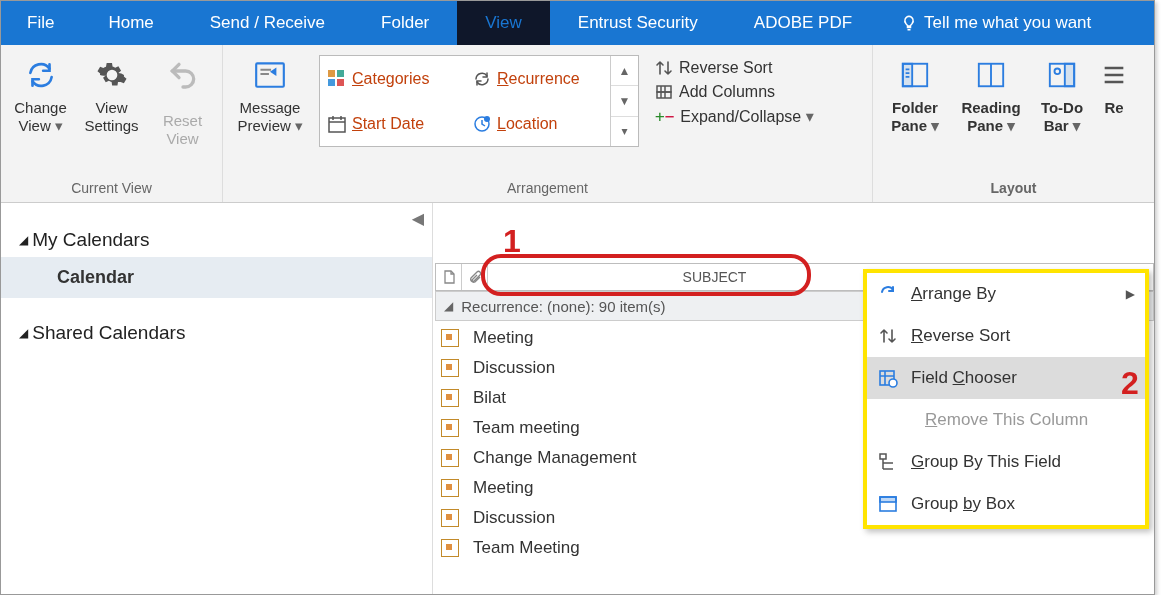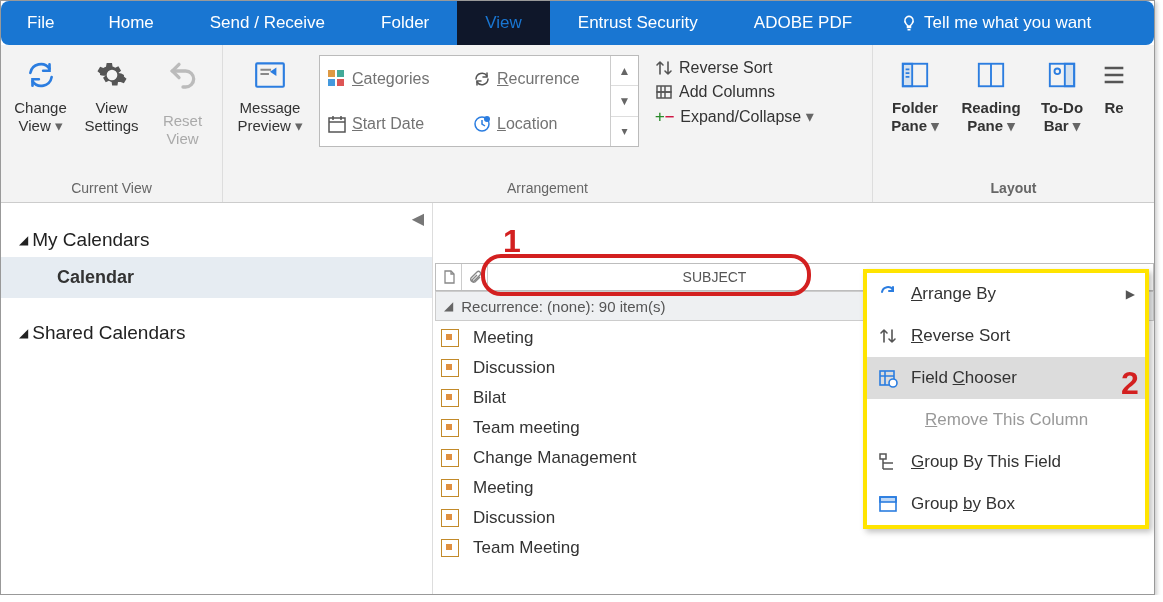--- a/index.html
+++ b/index.html
@@ -21,21 +21,20 @@
   }
   
   .ribbon-tabs {
     display: flex;
     align-items: center;
     height: 44px;
     background: #1976d2;
     color: #fff;
     font-size: 17px;
     overflow: hidden;
-    border-radius: 8px;
   }
   .ribbon-tab {
     padding: 14px 28px;
     height: 100%;
     display: flex;
     align-items: center;
     cursor: pointer;
   }
   .ribbon-tab.file {
     padding: 0 26px;
@@ -111,21 +110,21 @@
     display: flex;
     flex-direction: column;
   }
   .arr-item {
     flex: 1;
     display: flex;
     align-items: center;
     gap: 6px;
     padding: 0 8px;
     font-size: 16px;
-    color: #737373;
+    color: #c2410c;
     cursor: pointer;
   }
   .arr-item .u { text-decoration: underline; }
   .arr-gallery-scroll {
     width: 28px;
     border-left: 1px solid #ccc;
     display:flex; flex-direction:column;
   }
   .arr-gallery-scroll div {
     flex:1; display:flex; align-items:center; justify-content:center;

